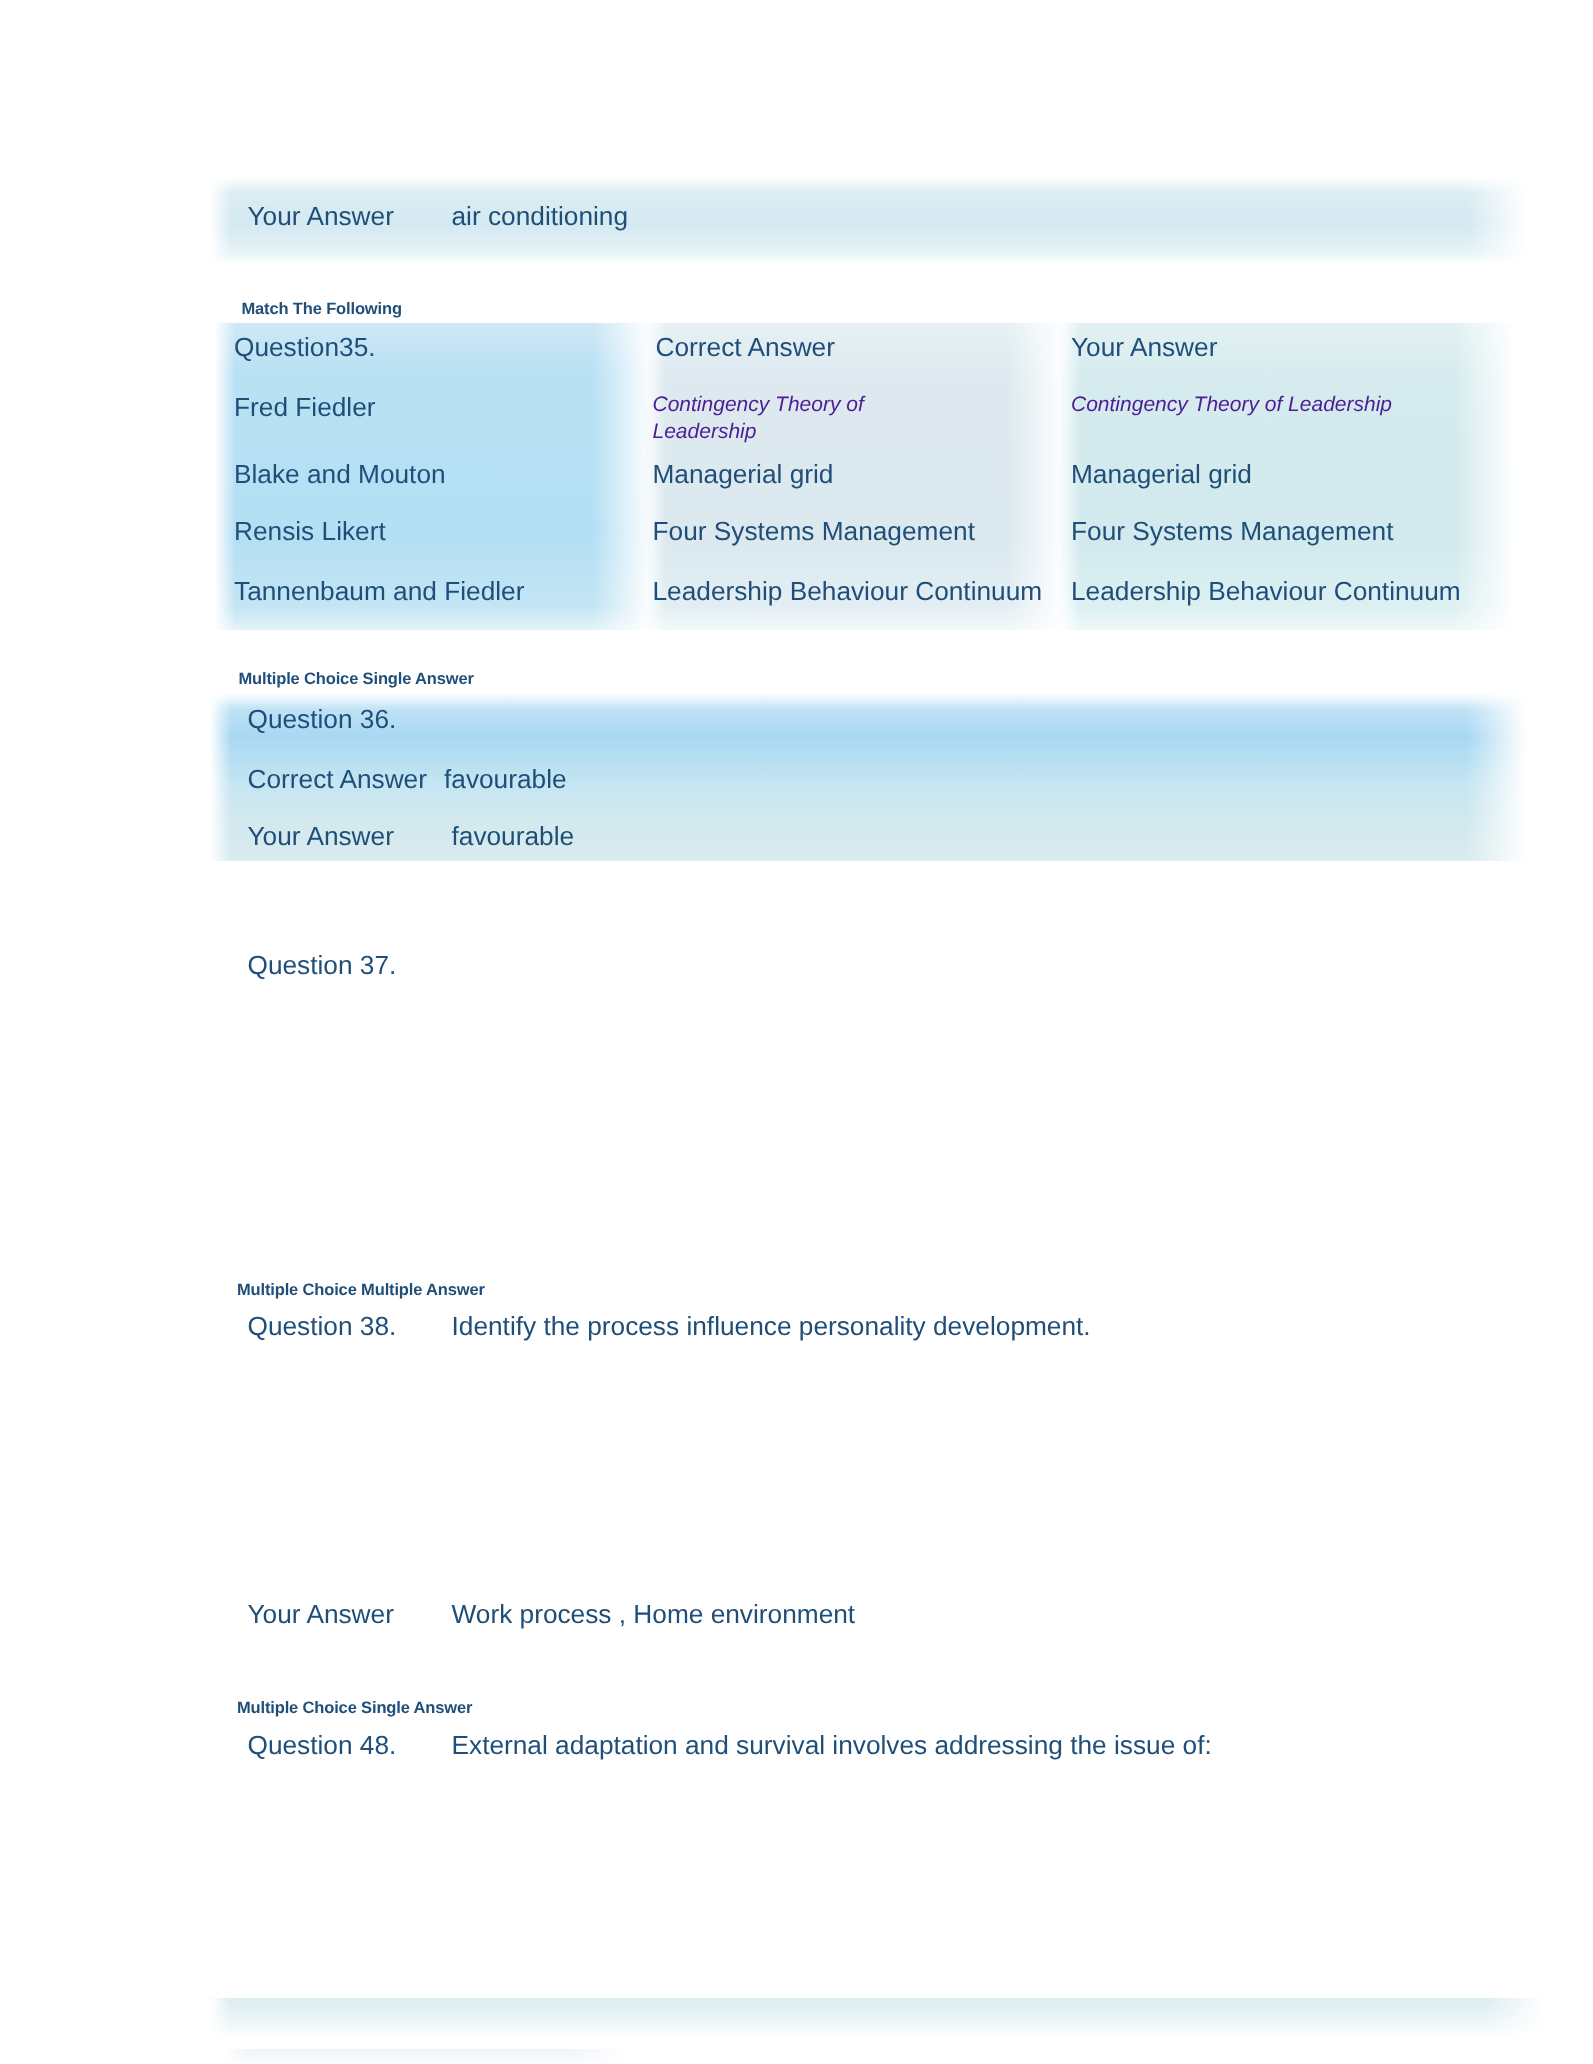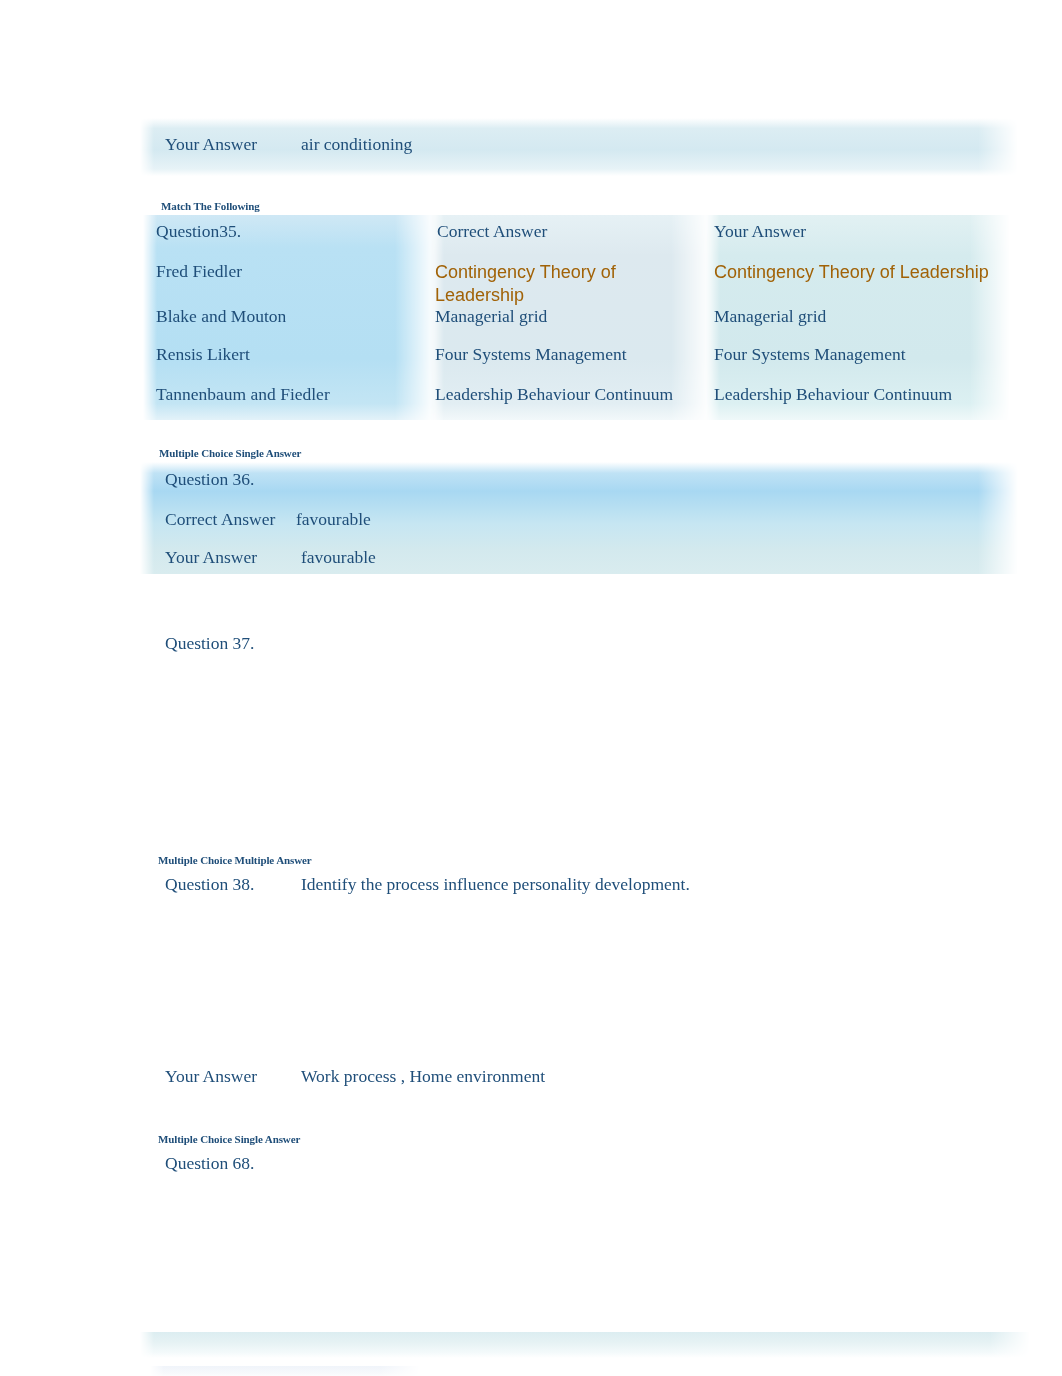--- a/index.html
+++ b/index.html
@@ -74,36 +74,36 @@
     left: 150px; top: 1366px; width: 270px; height: 12px;
     background: linear-gradient(to bottom, #f0f4fa 0%, #f7f9fc 60%, #ffffff 100%);
   }
 
   
   .txt {
     position: absolute;
     white-space: pre;
     line-height: 1.18;
     color: #1f4e79;
-    font-family: Liberation Serif, serif;
   }
   .section-heading {
     font-weight: bold;
     font-size: 11px;
     letter-spacing: -0.1px;
   }
   .qline, .ansline, .cell {
     font-size: 17.5px;
   }
   .cell-wrap {
     position: absolute;
-    font-size: 18px;
+    font-size: 14px;
     line-height: 1.25;
     white-space: normal;
-    color: #a16207;
+    color: #4c1d95;
+    font-style: italic;
   }
 </style>
 </head>
 <body>
 
 <div class="page">
 
   <div class="band band-fade-x" id="band-top"></div>
   <div class="band band-fade-x" id="band-match-col1"></div>
   <div class="band band-fade-x" id="band-match-col2"></div>
@@ -149,15 +149,16 @@
   <div class="txt qline" style="left:165px; top:633px;">Question 37.</div>
 
   <div class="txt section-heading" style="left:158px; top:854px;">Multiple Choice Multiple Answer</div>
   <div class="txt qline" style="left:165px; top:874px;">Question 38.</div>
   <div class="txt qline" style="left:301px; top:874px;">Identify the process influence personality development.</div>
 
   <div class="txt ansline" style="left:165px; top:1066px;">Your Answer</div>
   <div class="txt ansline" style="left:301px; top:1066px;">Work process , Home environment</div>
 
   <div class="txt section-heading" style="left:158px; top:1133px;">Multiple Choice Single Answer</div>
-  <div class="txt qline" style="left:165px; top:1153px;">Question 68.</div>
+  <div class="txt qline" style="left:165px; top:1153px;">Question 48.</div>
+  <div class="txt qline" style="left:301px; top:1153px;">External adaptation and survival involves addressing the issue of:</div>
 
 </div>
 
 </body></html>

